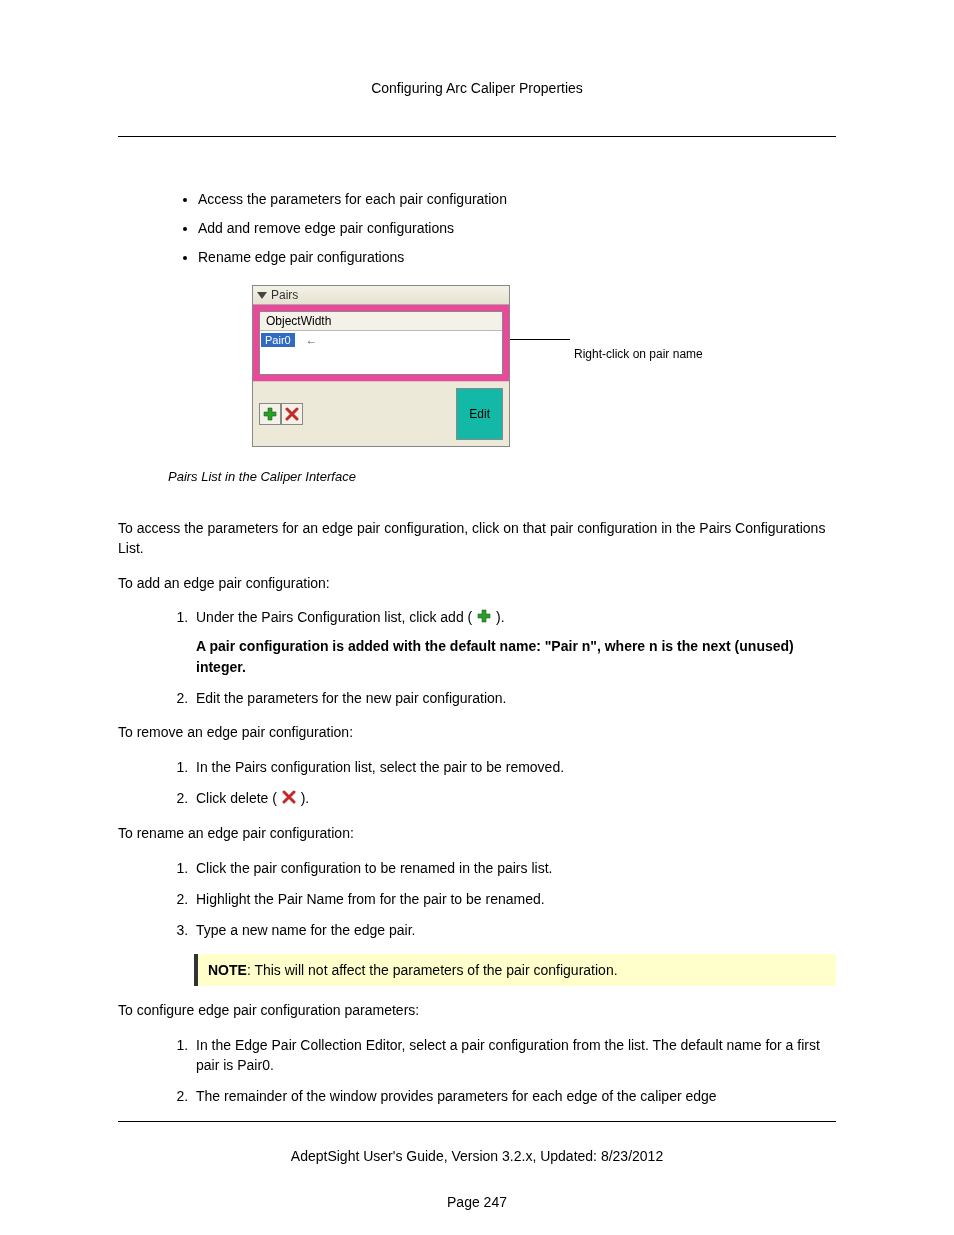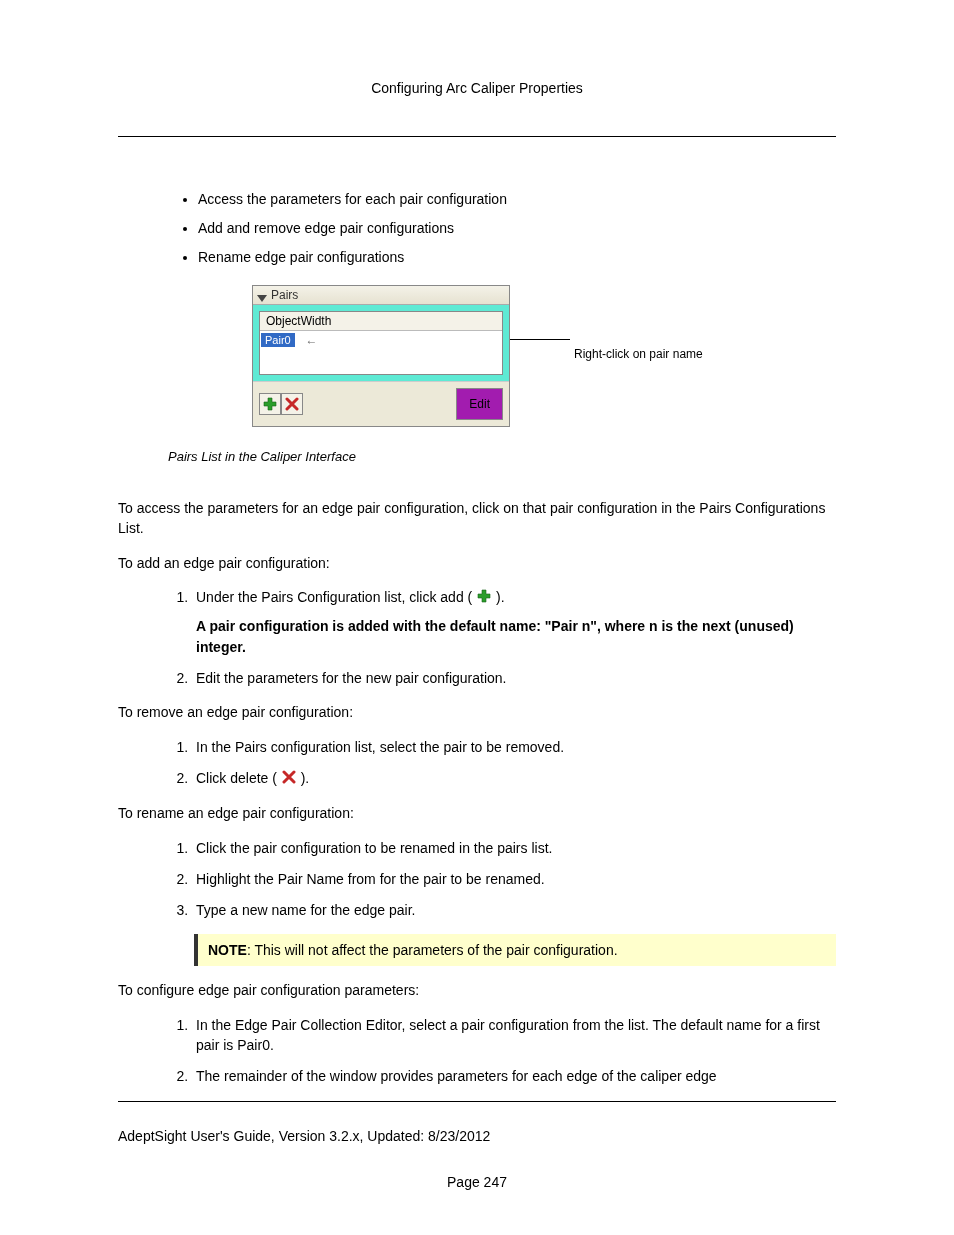--- a/index.html
+++ b/index.html
@@ -43,38 +43,38 @@
     width: 450px;
   }
   .panel {
     width: 258px;
     border: 1px solid #888;
     background: #ece9d8;
     box-sizing: border-box;
   }
   .panel-header {
     display: flex;
-    align-items: flex-end;
+    align-items: center;
     font-size: 12px;
     color: #333;
     padding: 2px 4px;
     border-bottom: 1px solid #aaa;
     background: linear-gradient(#f4f2e8, #e6e2d1);
   }
   .panel-header .tri {
     display: inline-block;
     width: 0; height: 0;
     border-left: 5px solid transparent;
     border-right: 5px solid transparent;
     border-top: 7px solid #444;
     margin-right: 4px;
   }
   .panel-body {
     padding: 6px;
-    background: #5eead4;
+    background: #ec4899;
   }
   .listbox {
     width: 100%;
     height: 64px;
     background: #fff;
     border: 1px solid #888;
     box-sizing: border-box;
   }
   .list-col-header {
     font-size: 12px;
@@ -105,23 +105,23 @@
   }
   .icon-btn-group { display: flex; gap: 0; }
   .icon-btn {
     width: 20px; height: 20px;
     border: 1px solid #888;
     background: #f4f2e8;
     display: flex; align-items: center; justify-content: center;
   }
   .edit-btn {
     font-size: 12px;
-    padding: 8px 12px;
-    border: 1px solid #888;
-    background: #a21caf;
+    padding: 18px 12px;
+    border: 1px solid #888;
+    background: #14b8a6;
   }
   .callout-line {
     position: absolute;
     top: 54px;
     left: 258px;
     width: 60px;
     border-top: 1px solid #000;
   }
   .callout-text {
     position: absolute;
@@ -161,20 +161,21 @@
     background: #ffffcc;
     border-left: 4px solid #333;
     padding: 8px 10px;
     margin: 6px 0 14px 76px;
     font-size: 14px;
   }
   .footer-line {
     border-top: 1px solid #000;
     margin-top: 12px;
     padding-top: 26px;
+    text-align: center;
     font-size: 14px;
   }
   .page-num {
     text-align: center;
     font-size: 14px;
     margin-top: 30px;
   }
 </style>
 </head>
 <body>

